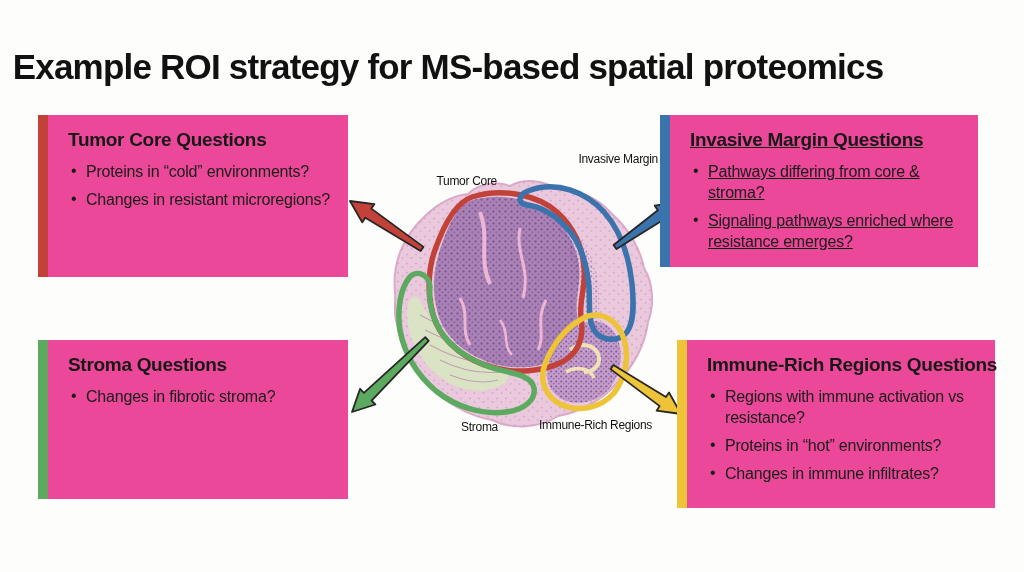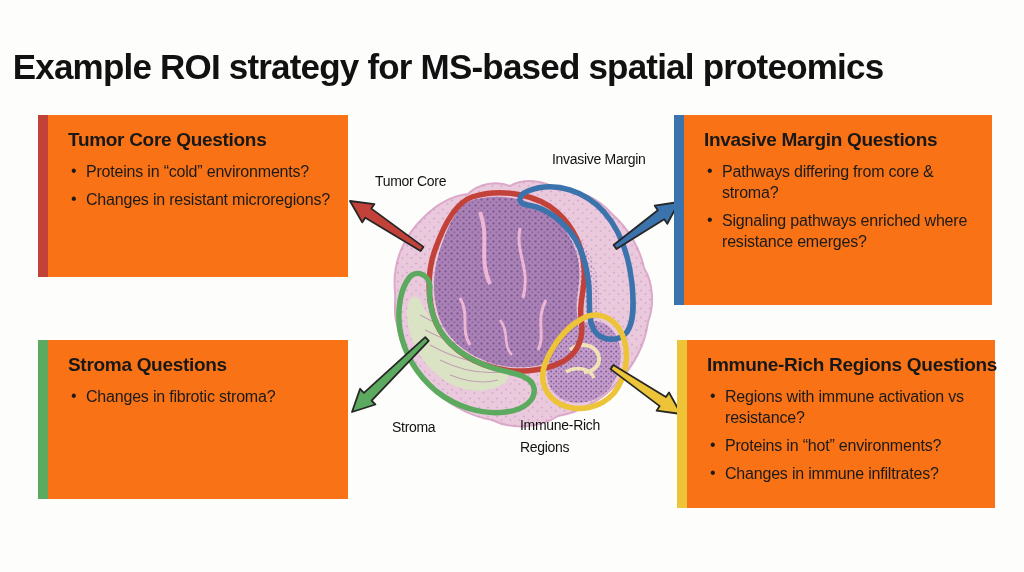--- a/index.html
+++ b/index.html
@@ -9,43 +9,43 @@
     font-family:"Liberation Sans","DejaVu Sans",sans-serif;
     color:#141414;
   }
   .stage{position:absolute;inset:0;width:1024px;height:572px;}
   #title{
     position:absolute;left:0;top:24px;width:896px;
     text-align:center;font-size:35px;font-weight:600;letter-spacing:-0.8px;
     color:#111;white-space:nowrap;
   }
   .qbox{
-    position:absolute;background:#f97316;box-sizing:border-box;
+    position:absolute;background:#ec4899;box-sizing:border-box;
     padding:13px 12px 10px 30px;
   }
   .accent-bar{position:absolute;left:0;top:0;bottom:0;width:10px;background:#888;}
   .qbox h2{
     margin:1px 0 10px 0;font-size:19px;font-weight:700;letter-spacing:-0.3px;
     white-space:nowrap;color:#181818;
   }
   .qbox ul{list-style:none;margin:0;padding:0;}
   .qbox li{
     position:relative;padding-left:18px;margin:0 0 7px 0;
     font-size:16px;line-height:21px;letter-spacing:-0.2px;max-width:254px;color:#1a1a1a;
   }
   .qbox li::before{
     content:"\2022";position:absolute;left:3px;top:-1px;font-size:16px;color:#1a1a1a;
   }
   #box-tumor-core{left:38px;top:115px;width:310px;height:162px;}
-  #box-invasive-margin{left:674px;top:115px;width:318px;height:190px;}
+  #box-invasive-margin{left:660px;top:115px;width:318px;height:152px;text-decoration:underline;}
   #box-stroma{left:38px;top:340px;width:310px;height:159px;}
   #box-immune{left:677px;top:340px;width:318px;height:168px;}
   .dlabel{
-    position:absolute;font-size:14px;font-weight:500;line-height:22px;
-    text-align:left;color:#121212;letter-spacing:-0.3px;
+    position:absolute;font-size:12px;font-weight:500;line-height:22px;
+    text-align:right;color:#121212;letter-spacing:-0.3px;
   }
   #label-tumor-core{left:375px;top:170px;width:122px;}
   #label-invasive-margin{left:552px;top:148px;width:106px;}
   #label-stroma{left:392px;top:416px;width:106px;}
   #label-immune{left:520px;top:414px;width:132px;}
 </style>
 </head>
 <body>
 
 <svg class="stage" viewBox="0 0 1024 572" xmlns="http://www.w3.org/2000/svg" aria-hidden="true">

